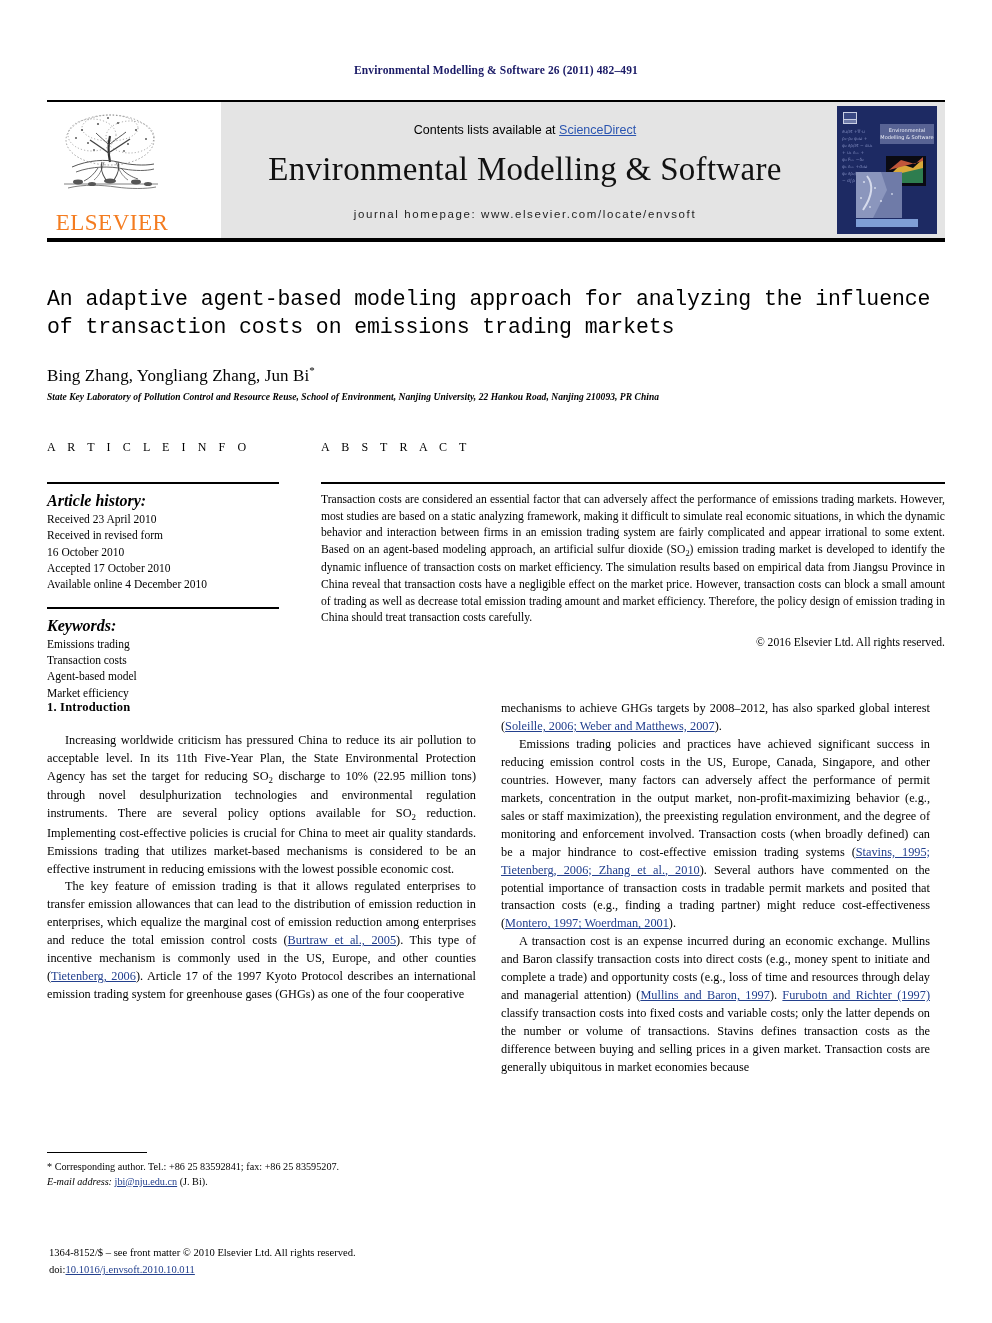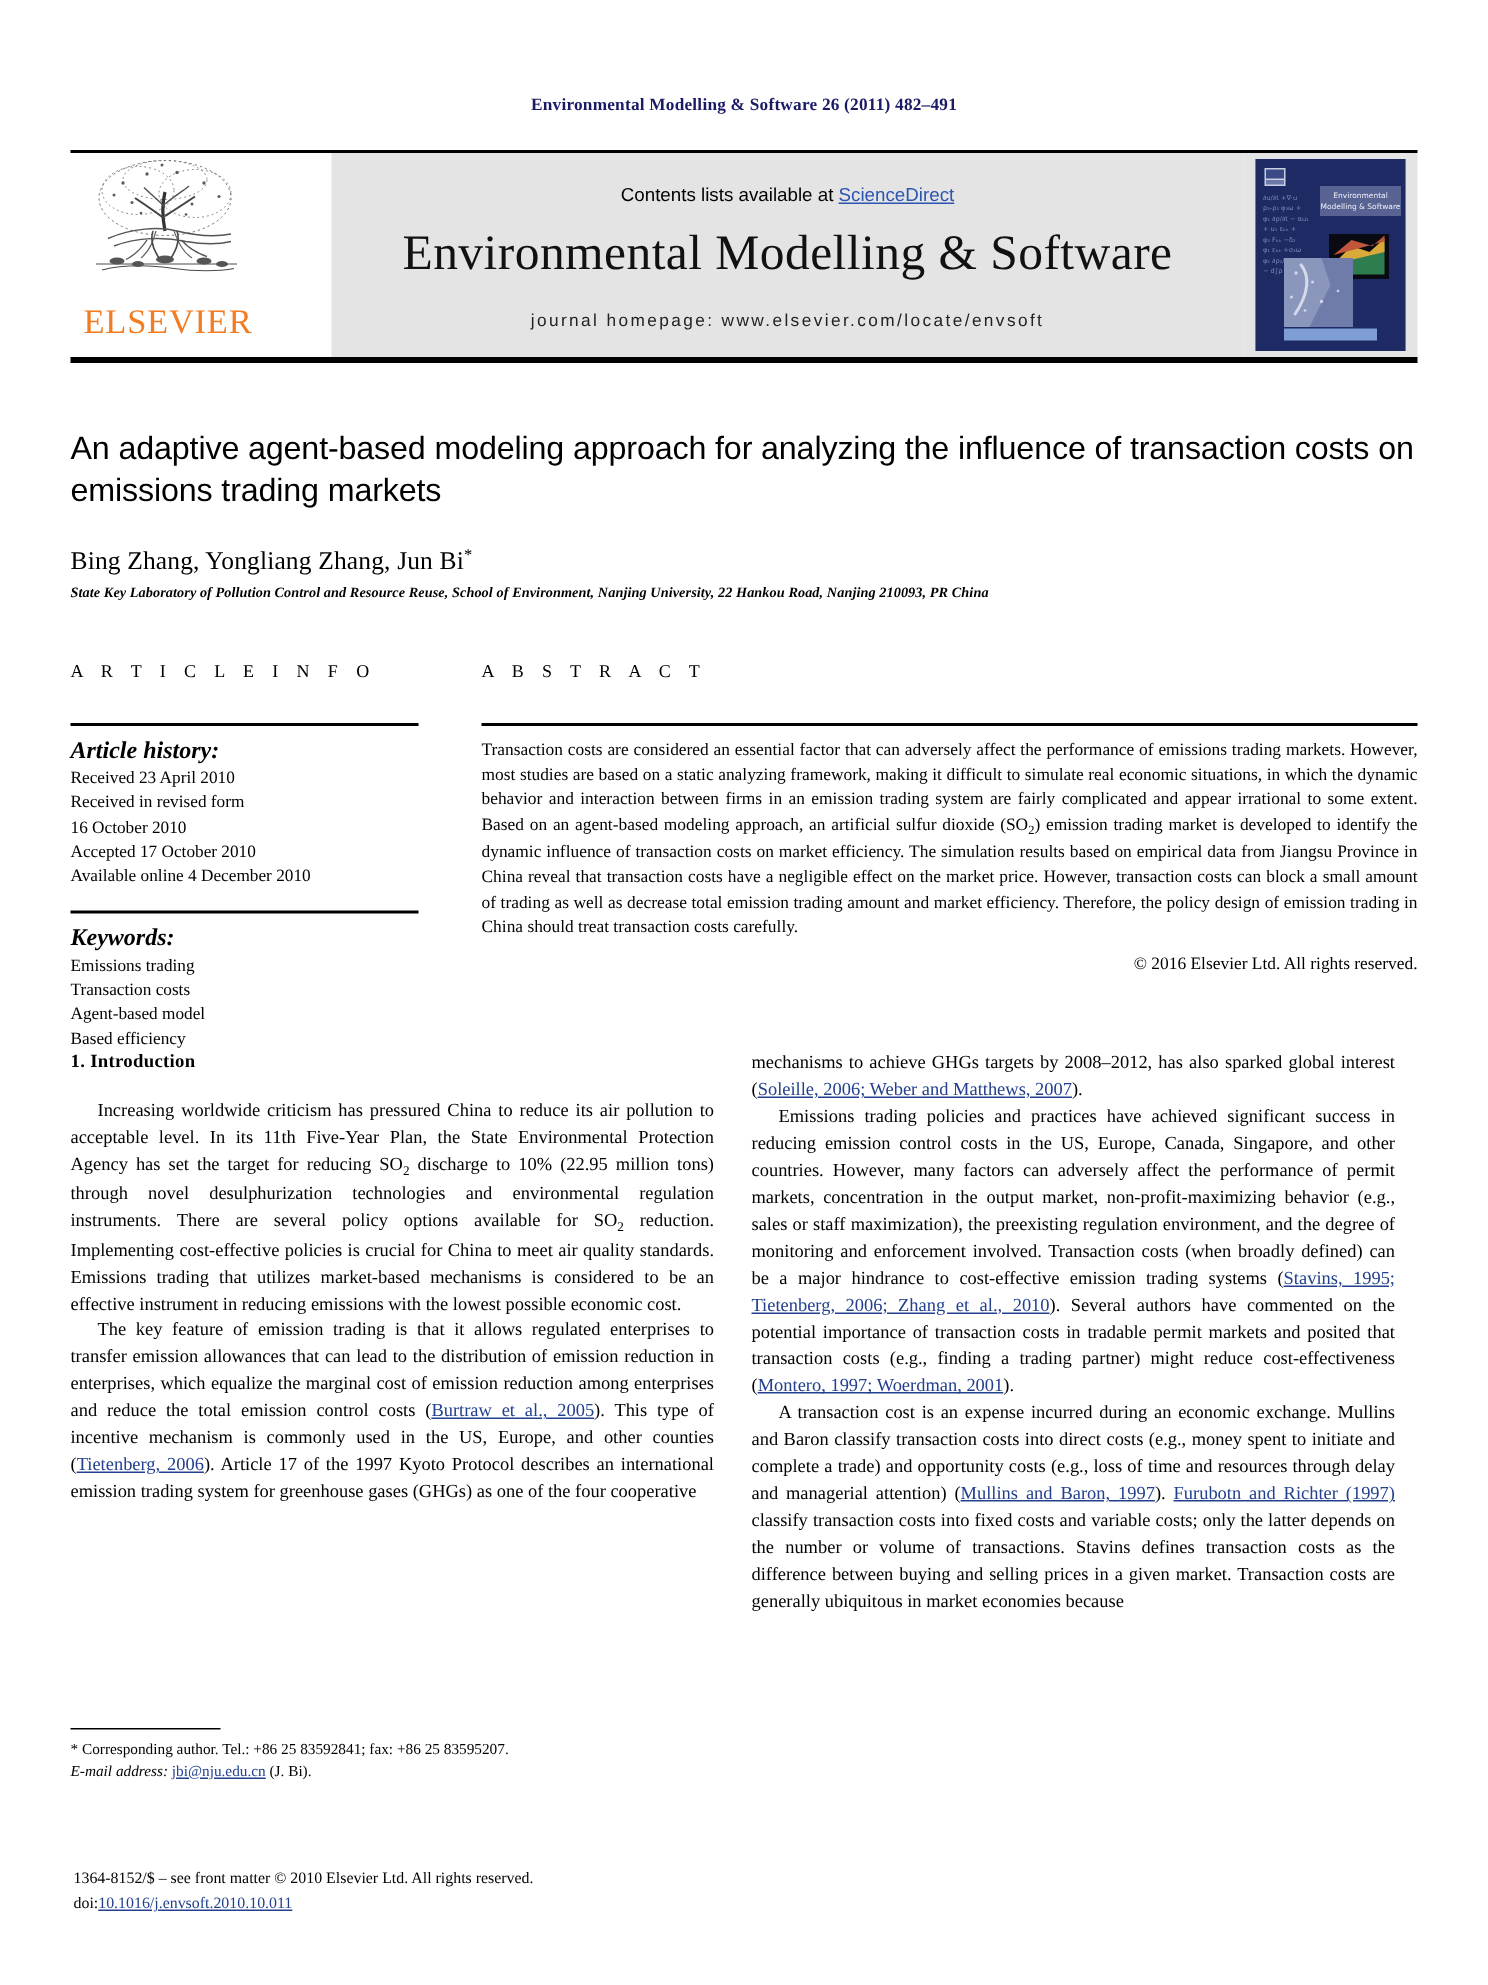--- a/index.html
+++ b/index.html
@@ -42,20 +42,21 @@
     height: 136px;
   }
 
   .logo-cell {
     width: 130px;
     flex: 0 0 130px;
     background: #fff;
     display: flex;
     flex-direction: column;
     align-items: center;
+    justify-content: flex-end;
     padding-bottom: 4px;
   }
   .tree-svg { display: block; }
   .elsevier-word {
     font-family: "Liberation Serif", serif;
     font-size: 23px;
     letter-spacing: .5px;
     color: #F47C20;
     line-height: 1;
     margin-top: 1px;
@@ -106,21 +107,21 @@
   .cover-thumb {
     width: 100px; height: 128px;
     background: #1d2a63;
     position: relative;
     overflow: hidden;
   }
 
   
   .title-block { position: absolute; top: 285px; left: 47px; width: 898px; }
   .article-title {
-    font-family: Liberation Sans, sans-serif;
+    font-family: Liberation Mono, monospace;
     font-size: 21.5px;
     font-weight: normal;
     line-height: 1.32;
     color: #000;
     margin: 0 0 22px 0;
     letter-spacing: -.1px;
   }
   .authors {
     font-family: "Liberation Serif", serif;
     font-size: 17px;
@@ -368,21 +369,21 @@
       <p class="meta-line">Received 23 April 2010</p>
       <p class="meta-line">Received in revised form</p>
       <p class="meta-line">16 October 2010</p>
       <p class="meta-line">Accepted 17 October 2010</p>
       <p class="meta-line">Available online 4 December 2010</p>
       <div class="hr-thin"></div>
       <p class="meta-label">Keywords:</p>
       <p class="meta-line">Emissions trading</p>
       <p class="meta-line">Transaction costs</p>
       <p class="meta-line">Agent-based model</p>
-      <p class="meta-line">Based efficiency</p>
+      <p class="meta-line">Market efficiency</p>
     </div>
 
     <div class="col-gap"></div>
 
     <div class="col-abs">
       <div class="sec-head">A B S T R A C T</div>
       <div class="hr-thick"></div>
       <p class="abstract-text"><span>Transaction costs are considered an essential factor that can adversely affect the performance of emissions trading markets. However, most studies are based on a static analyzing framework, making it difficult to simulate real economic situations, in which the dynamic behavior and interaction between firms in an emission trading system are fairly complicated and appear irrational to some extent. Based on an agent-based modeling approach, an artificial sulfur dioxide (SO</span><sub>2</sub><span>) emission trading market is developed to identify the dynamic influence of transaction costs on market efficiency. The simulation results based on empirical data from Jiangsu Province in China reveal that transaction costs have a negligible effect on the market price. However, transaction costs can block a small amount of trading as well as decrease total emission trading amount and market efficiency. Therefore, the policy design of emission trading in China should treat transaction costs carefully.</span></p>
       <p class="copyright-line">© 2016 Elsevier Ltd. All rights reserved.</p>
     </div>

